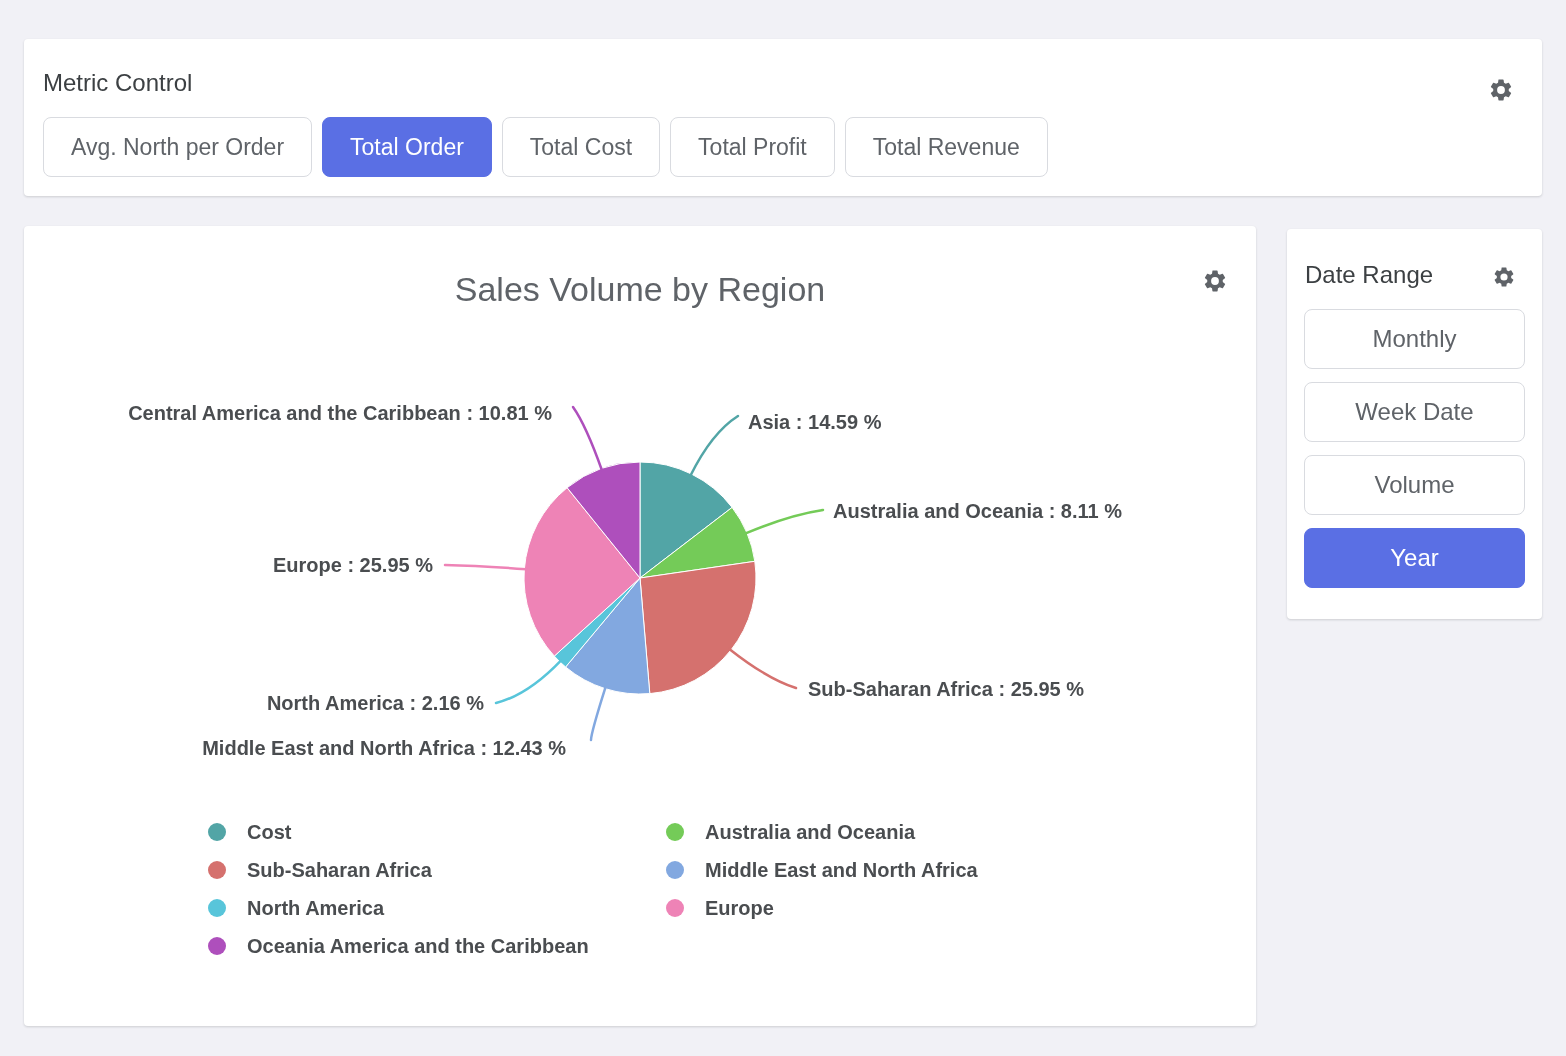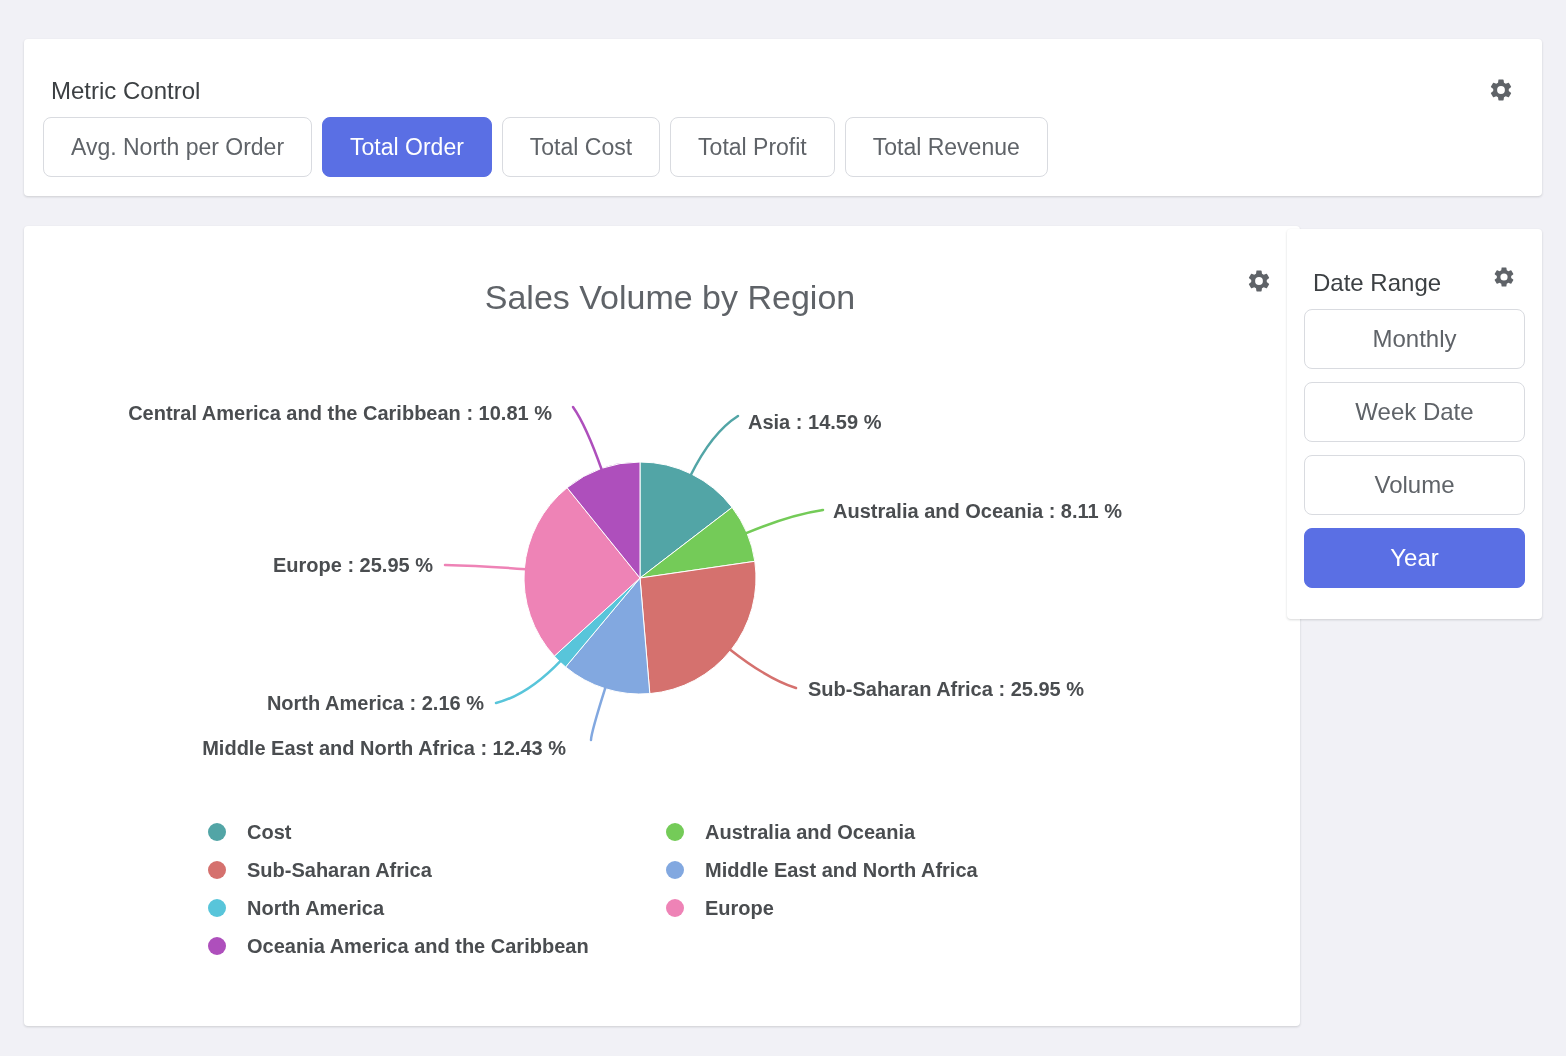--- a/index.html
+++ b/index.html
@@ -6,23 +6,23 @@
   body{
     width:1566px;height:1056px;position:relative;overflow:hidden;
     background:var(--bg,#f1f1f6);
     font-family:"Liberation Sans",sans-serif;
   }
   .card{
     position:absolute;background:var(--card,#fff);border-radius:4px;
     box-shadow:0 1px 2px rgba(60,64,67,.12), 0 1px 3px rgba(60,64,67,.08);
   }
   .metric-card{left:24px;top:39px;width:1518px;height:157px;}
-  .chart-card{left:24px;top:226px;width:1232px;height:800px;padding-left:44px;}
+  .chart-card{left:24px;top:226px;width:1232px;height:800px;}
   .date-card{left:1287px;top:229px;width:255px;height:390px;}
-  h1,h2{margin:8px;font-weight:400;}
+  h1,h2{margin:0;font-weight:400;}
   .metric-title{position:absolute;left:19px;top:30px;font-size:24px;color:var(--title-text,#3c4043);}
   .gear{position:absolute;width:26px;height:26px;color:var(--icon,#5f6368);cursor:pointer;}
   .gear svg{width:100%;height:100%;display:block;}
   .metric-gear{right:28px;top:38px;}
   .chart-gear{right:28px;top:42px;}
   .date-gear{right:26px;top:36px;width:24px;height:24px;}
   .btn-row{position:absolute;left:19px;top:78px;display:flex;gap:10px;}
   .pill{
     font-family:inherit;font-size:23px;color:var(--btn-text,#5f6368);
     background:#fff;border:1px solid var(--border,#d9dbe0);border-radius:8px;

